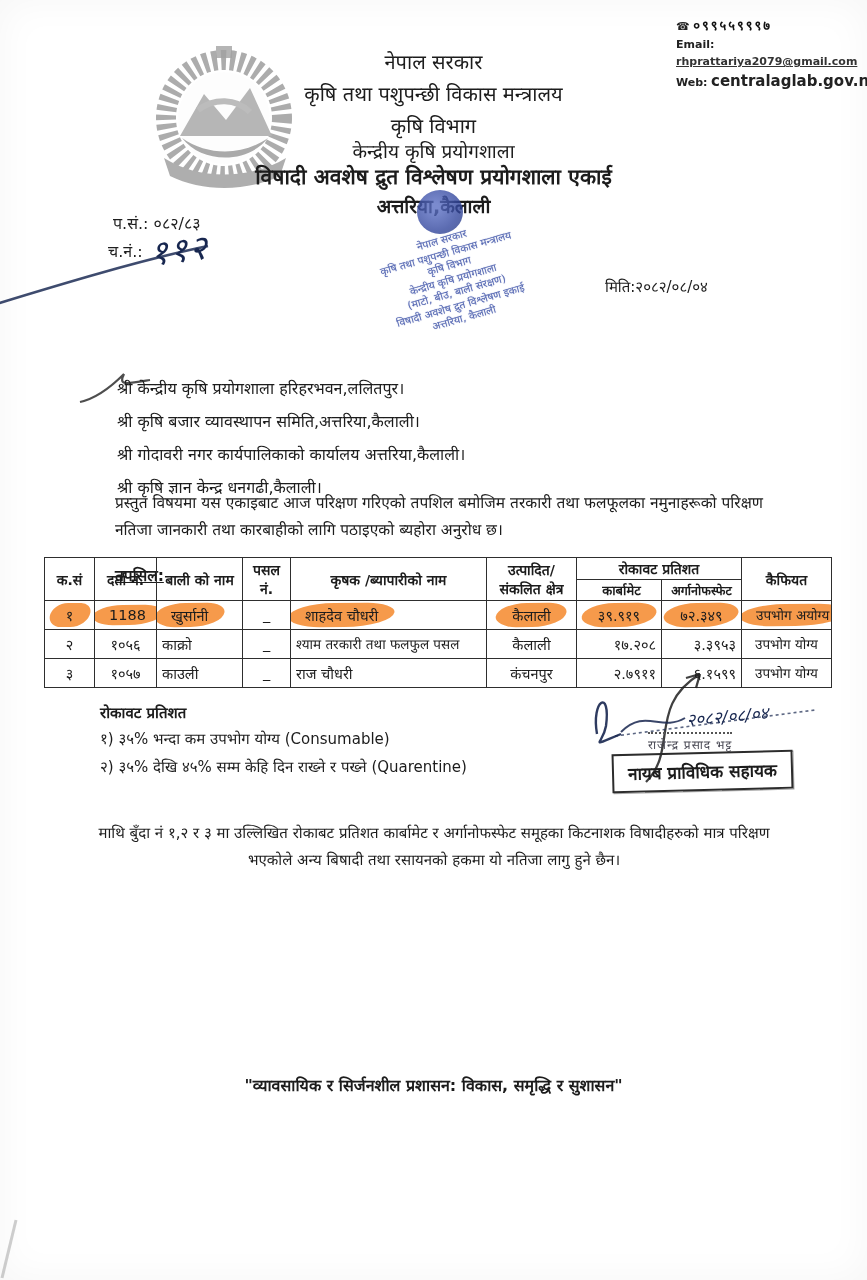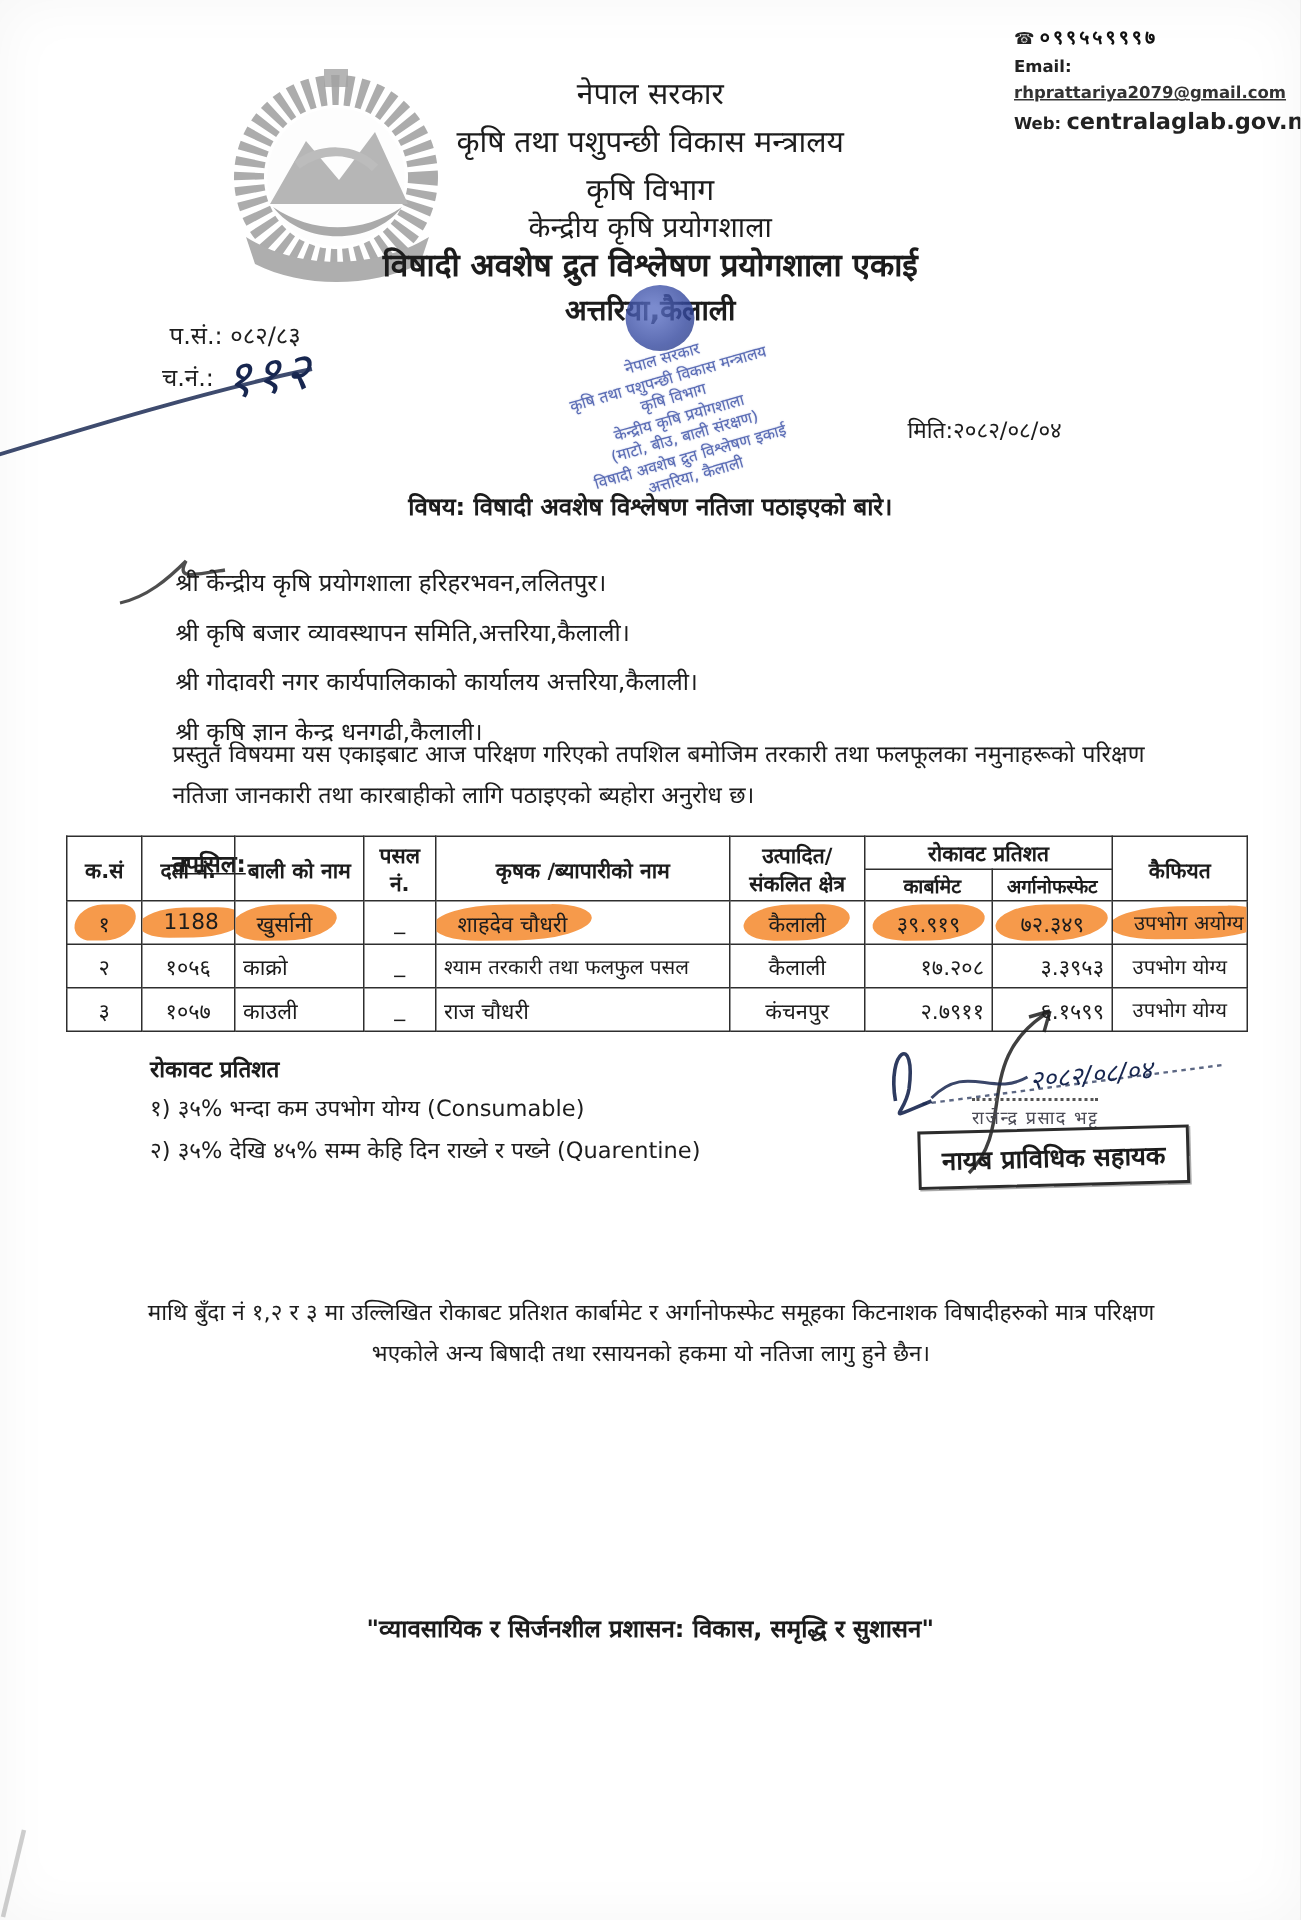--- a/index.html
+++ b/index.html
@@ -119,21 +119,20 @@
     <div>केन्द्रीय कृषि प्रयोगशाला</div>
     <div>(माटो, बीउ, बाली संरक्षण)</div>
     <div>विषादी अवशेष द्रुत विश्लेषण इकाई</div>
     <div>अत्तरिया, कैलाली</div>
   </div>
 
   <div class="abs date-line" style="left:605px;top:276px;">
     <span>मिति:</span><span>२०८२/०८/०४</span>
   </div>
 
-  <div class="abs ctr subject" style="top:326px;">विषय: विषादी अवशेष विश्लेषण नतिजा पठाइएको बारे।</div>
 
   <div class="abs addr" style="left:117px;top:372px;">
     <div>श्री केन्द्रीय कृषि प्रयोगशाला हरिहरभवन,ललितपुर।</div>
     <div>श्री कृषि बजार व्यावस्थापन समिति,अत्तरिया,कैलाली।</div>
     <div>श्री गोदावरी नगर कार्यपालिकाको कार्यालय अत्तरिया,कैलाली।</div>
     <div>श्री कृषि ज्ञान केन्द्र धनगढी,कैलाली।</div>
   </div>
   <svg class="abs" style="left:78px;top:368px;" width="80" height="40">
     <path d="M2,34 C20,30 34,18 46,6 C40,18 48,16 72,12" fill="none" stroke="#222" stroke-width="2.2" opacity=".8"></path>
   </svg>
@@ -221,21 +220,21 @@
 
   <svg class="abs" style="left:575px;top:682px;" width="265" height="70">
     <path d="M22,52 C16,18 36,6 31,44 C28,62 12,66 46,52" fill="none" stroke="#17264f" stroke-width="2.4" opacity=".9"></path>
     <path d="M46,50 C70,26 86,50 110,36" fill="none" stroke="#17264f" stroke-width="2" opacity=".85"></path>
     <path d="M40,54 L240,28" fill="none" stroke="#17264f" stroke-width="1.6" stroke-dasharray="3 3" opacity=".7"></path>
     <text x="112" y="44" font-size="17" font-style="italic" fill="#17264f" transform="rotate(-5 112 44)">२०८२/०८/०४</text>
   </svg>
   <div class="abs sig-name" style="left:648px;top:732px;">राजेन्द्र प्रसाद भट्ट</div>
   <div class="abs sig-box" style="left:612px;top:752px;">नायब प्राविधिक सहायक</div>
 
-  <div class="abs footnote" style="left:98px;top:820px;width:672px;margin-top:42px;">माथि बुँदा नं १,२ र ३ मा उल्लिखित रोकाबट प्रतिशत कार्बामेट र अर्गानोफस्फेट समूहका किटनाशक विषादीहरुको मात्र परिक्षण भएकोले अन्य बिषादी तथा रसायनको हकमा यो नतिजा लागु हुने छैन।</div>
+  <div class="abs footnote" style="left:98px;top:820px;width:672px;">माथि बुँदा नं १,२ र ३ मा उल्लिखित रोकाबट प्रतिशत कार्बामेट र अर्गानोफस्फेट समूहका किटनाशक विषादीहरुको मात्र परिक्षण भएकोले अन्य बिषादी तथा रसायनको हकमा यो नतिजा लागु हुने छैन।</div>
 
   <div class="abs ctr slogan" style="top:1074px;">"व्यावसायिक र सिर्जनशील प्रशासन: विकास, समृद्धि र सुशासन"</div>
 
   <svg class="abs" style="left:0;top:1200px;" width="40" height="80">
     <path d="M2,78 L16,20" stroke="#777" stroke-width="3" opacity=".35"></path>
   </svg>
 
 </div>
 
 </body></html>

